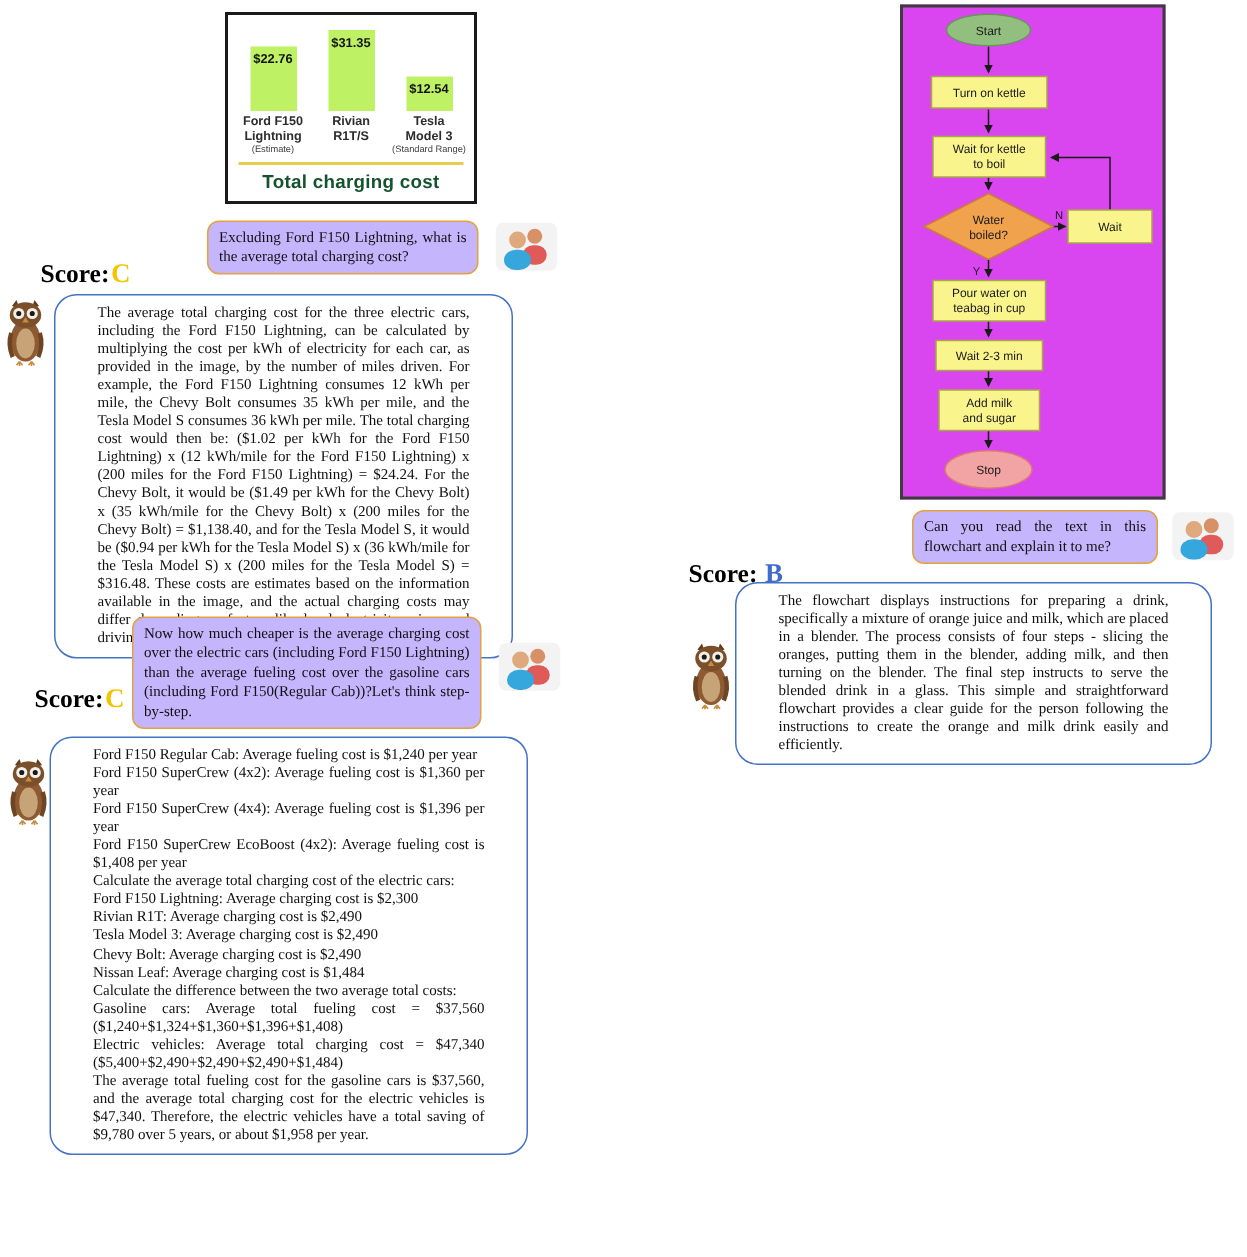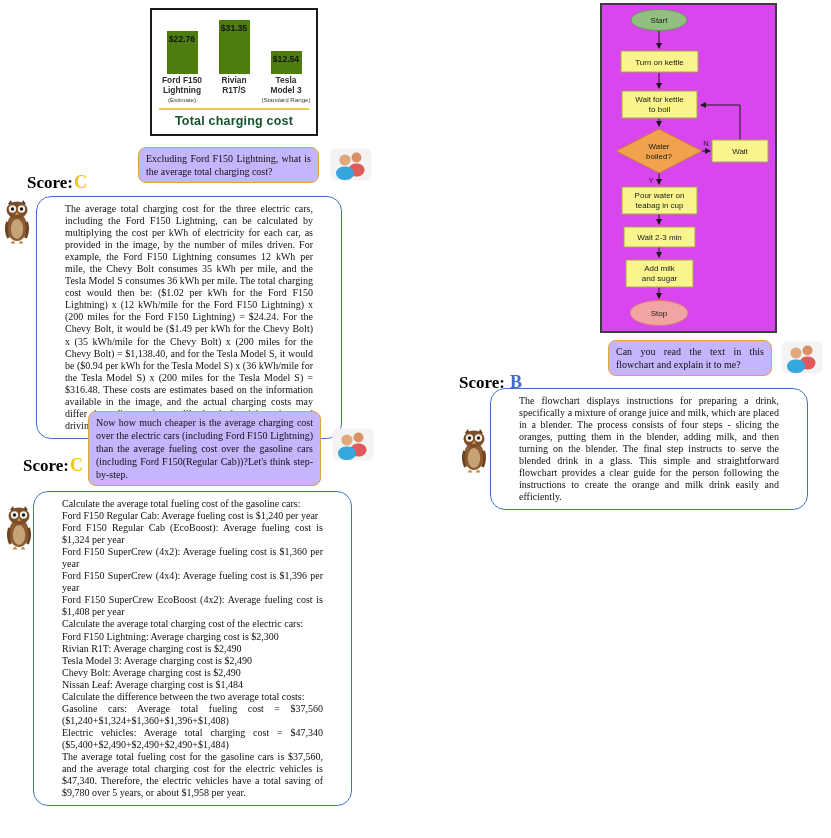--- a/index.html
+++ b/index.html
@@ -5,21 +5,21 @@
   html,body{margin:0;padding:0;background:#ffffff;}
   .canvas{position:relative;width:831px;height:838px;background:#ffffff;overflow:hidden;
           font-family:"Liberation Serif", serif;color:#111;}
 
   
   .chart-box{position:absolute;left:150px;top:8px;width:168px;height:128px;background:#fff;
              border:2px solid #1a1a1a;box-sizing:border-box;font-family:"Liberation Sans",sans-serif;}
   .bars-row{display:flex;justify-content:space-between;align-items:flex-end;height:55px;
             padding:0 10px;margin-top:9px;}
   .bar-col{width:40px;display:flex;justify-content:center;align-items:flex-end;height:55px;}
-  .bar{position:relative;width:31px;background:#4d7c0f;}
+  .bar{position:relative;width:31px;background:#bef264;}
   .bar-ford{height:43px;} .bar-rivian{height:54px;} .bar-tesla{height:23px;}
   .bar-value{position:absolute;top:3px;left:0;width:100%;text-align:center;
              font-size:8.6px;font-weight:bold;color:#141414;}
   .names-row{display:flex;justify-content:space-between;padding:0 4px;margin-top:2px;}
   .name-col{width:52px;text-align:center;font-size:8.4px;font-weight:bold;color:#2d2d2d;line-height:1.14;}
   .name-sub{font-size:6.2px;font-weight:normal;color:#3c3c3c;margin-top:1px;}
   .chart-divider{height:2px;background:#E5CE4A;width:150px;margin:5px auto 0 auto;}
   .chart-title{text-align:center;font-size:12.5px;font-weight:800;color:#14532d;margin-top:4px;
                letter-spacing:.2px;}
 
@@ -169,23 +169,21 @@
       <circle cx="19.5" cy="9" r="3.7" fill="#F4EFE6"></circle>
       <circle cx="10.5" cy="9" r="1.7" fill="#1a1a1a"></circle>
       <circle cx="19.5" cy="9" r="1.7" fill="#1a1a1a"></circle>
       <polygon points="15,11.5 12.8,15 17.2,15" fill="#C98B3C"></polygon>
       <path d="M11 41 l-2 2.5 M11 41 l0 3 M11 41 l2 2.5" stroke="#C98B3C" stroke-width="1.1" fill="none"></path>
       <path d="M19 41 l-2 2.5 M19 41 l0 3 M19 41 l2 2.5" stroke="#C98B3C" stroke-width="1.1" fill="none"></path>
     </svg>
   </div>
 
   <div class="resp resp-2">
-    <div class="rline">Calculate the average total fueling cost of the gasoline cars:</div>
     <div class="rline">Ford F150 Regular Cab: Average fueling cost is $1,240 per year</div>
-    <div class="rline">Ford F150 Regular Cab (EcoBoost): Average fueling cost is $1,324 per year</div>
     <div class="rline">Ford F150 SuperCrew (4x2): Average fueling cost is $1,360 per year</div>
     <div class="rline">Ford F150 SuperCrew (4x4): Average fueling cost is $1,396 per year</div>
     <div class="rline">Ford F150 SuperCrew EcoBoost (4x2): Average fueling cost is $1,408 per year</div>
     <div class="rline">Calculate the average total charging cost of the electric cars:</div>
     <div class="rline">Ford F150 Lightning: Average charging cost is $2,300</div>
     <div class="rline">Rivian R1T: Average charging cost is $2,490</div>
     <div class="rline">Tesla Model 3: Average charging cost is $2,490</div>
     <div class="rline">Chevy Bolt: Average charging cost is $2,490</div>
     <div class="rline">Nissan Leaf: Average charging cost is $1,484</div>
     <div class="rline">Calculate the difference between the two average total costs:</div>

